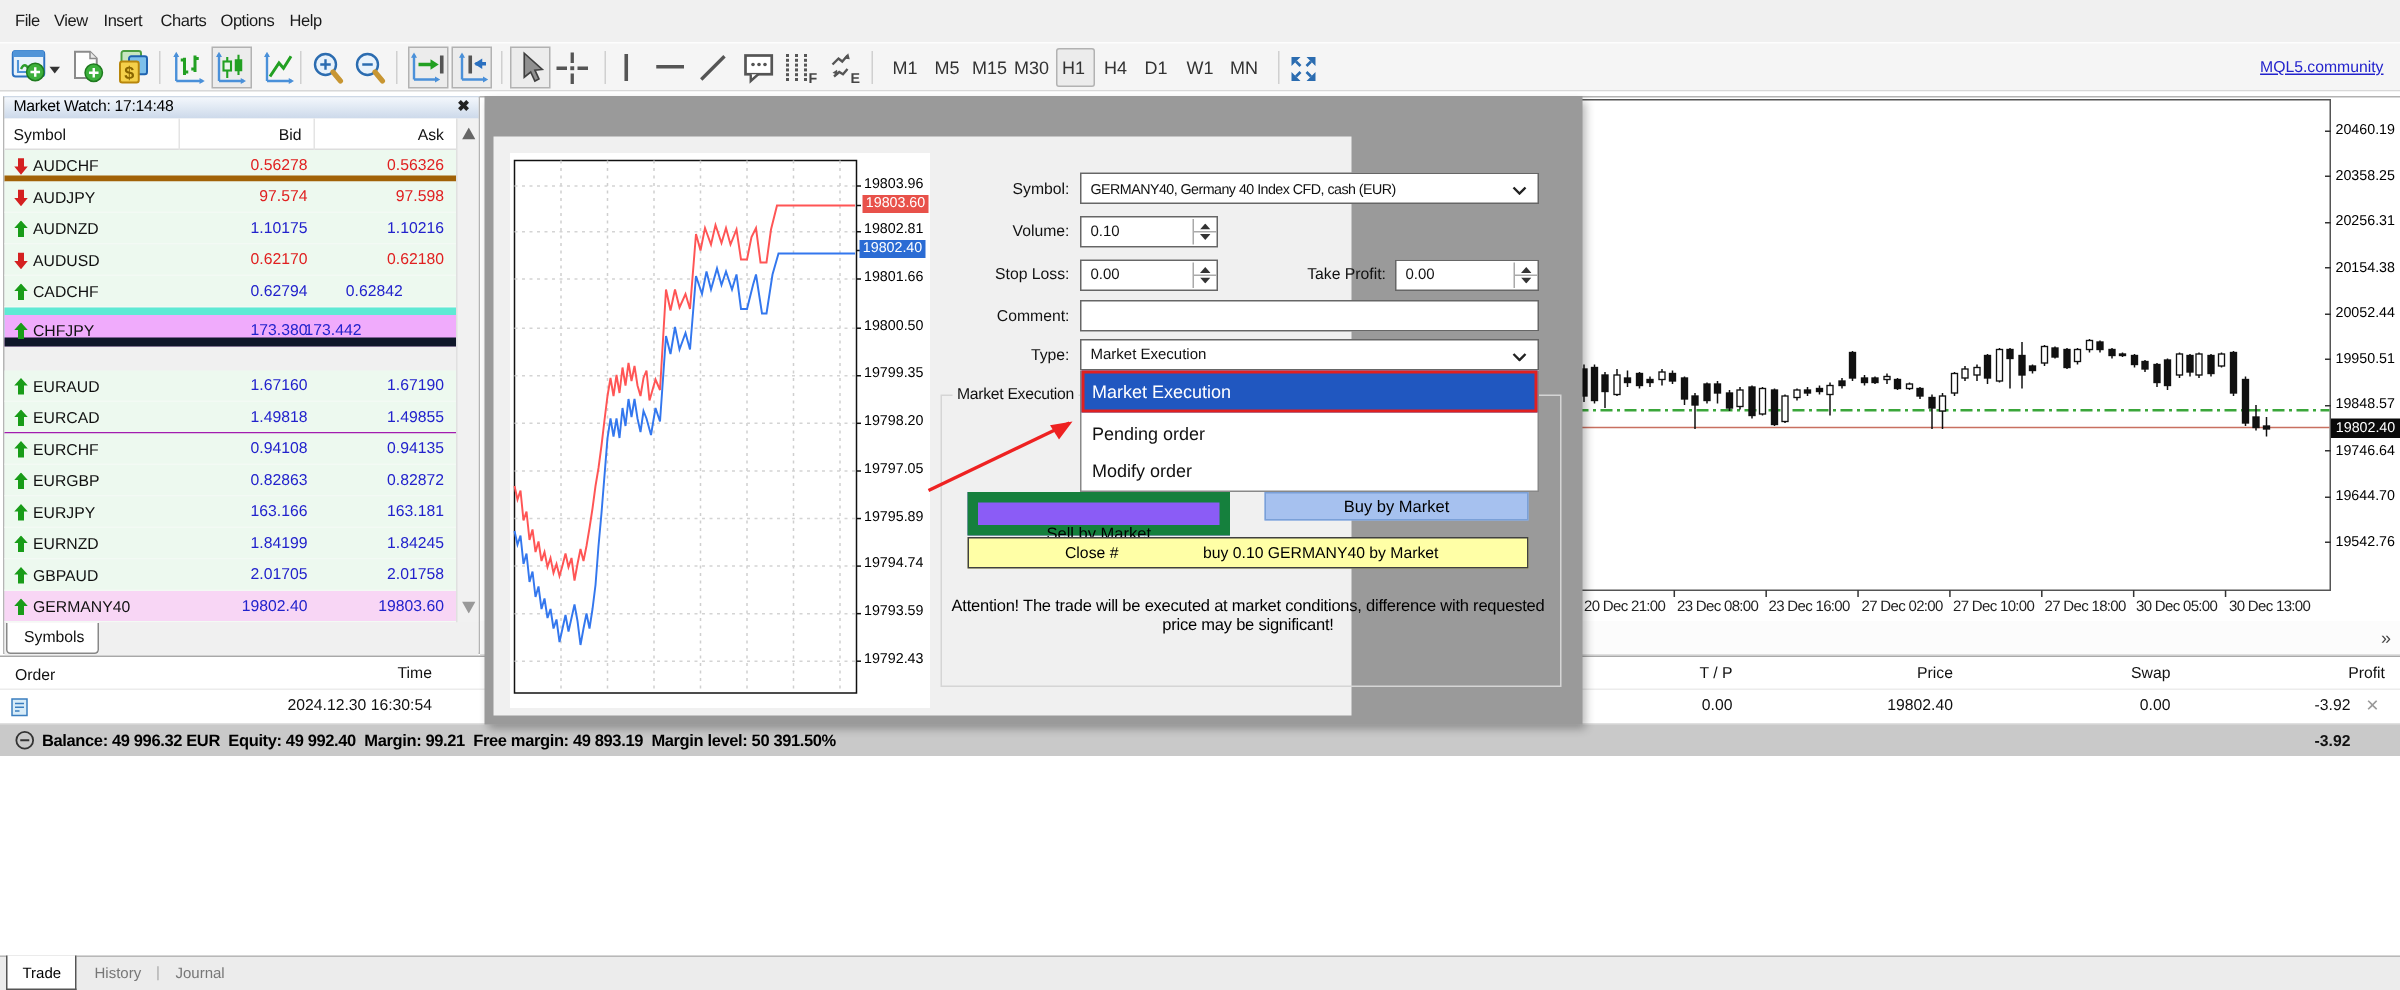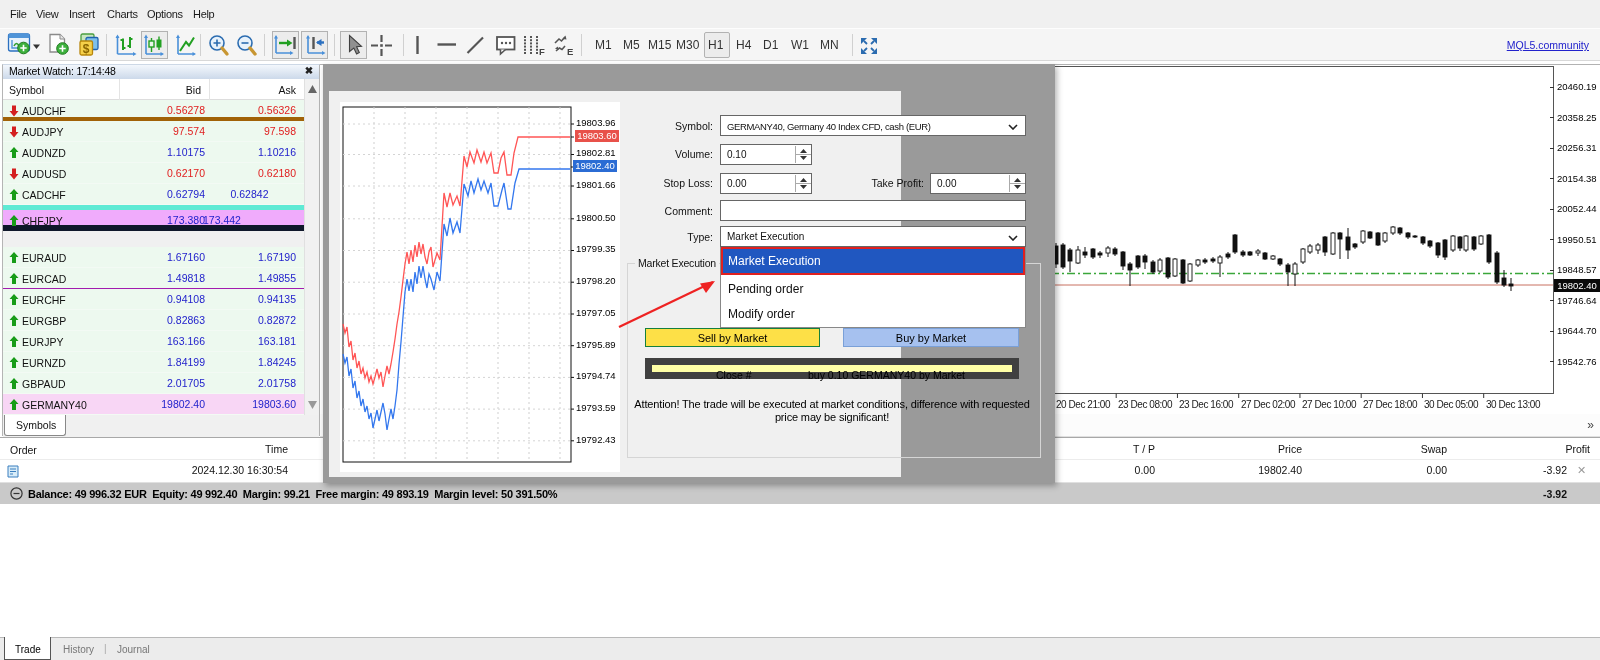--- a/index.html
+++ b/index.html
@@ -596,20 +596,20 @@
         <div style="position:absolute;left:0px;top:0px;width:304px;height:28px;background:#2057c0;border:2px solid #e02020">
           <span style="position:absolute;left:5px;top:5px;color:#fff;font-size:12px">Market Execution</span>
         </div>
         <span style="position:absolute;left:7px;top:35px;font-size:12px">Pending order</span>
         <span style="position:absolute;left:7px;top:60px;font-size:12px">Modify order</span>
       </div>
       <svg width="110" height="60" viewBox="0 0 110 60" style="position:absolute;left:288px;top:178px">
         <path d="M2 58 L96 13" stroke="#e22" stroke-width="2.2"></path>
         <path d="M98 12 L83 14.5 L89 24 Z" fill="#e22"></path>
       </svg>
-      <div class="btn abs" style="left:316px;top:237px;width:175px;height:19px;background:#fde047;border:1px solid #15803d;padding-top:3px">Sell by Market</div>
+      <div class="btn abs" style="left:316px;top:237px;width:175px;height:19px;background:#8b5cf6;border:7px solid #15803d;padding-top:15px">Sell by Market</div>
       <div class="btn abs" style="left:514px;top:237px;width:176px;height:19px;background:#a6c1ef;border:1px solid #7aa0d8;padding-top:3px">Buy by Market</div>
-      <div class="btn abs" style="left:316px;top:267px;width:374px;height:21px;background:#ffffa6;border:7px solid #404040;padding-top:4px;font-size:10.5px">
+      <div class="btn abs" style="left:316px;top:267px;width:374px;height:21px;background:#ffffa6;border:1px solid #404040;padding-top:4px;font-size:10.5px">
         <span style="position:absolute;left:64px">Close #</span>
         <span style="position:absolute;left:156px">buy 0.10 GERMANY40 by Market</span>
       </div>
       <div class="abs" style="left:200px;top:307px;width:606px;text-align:center;font-size:11px;letter-spacing:-0.15px;color:#000;line-height:12.5px">Attention! The trade will be executed at market conditions, difference with requested<br>price may be significant!</div>
     </div>
   </div>
 </body></html>

